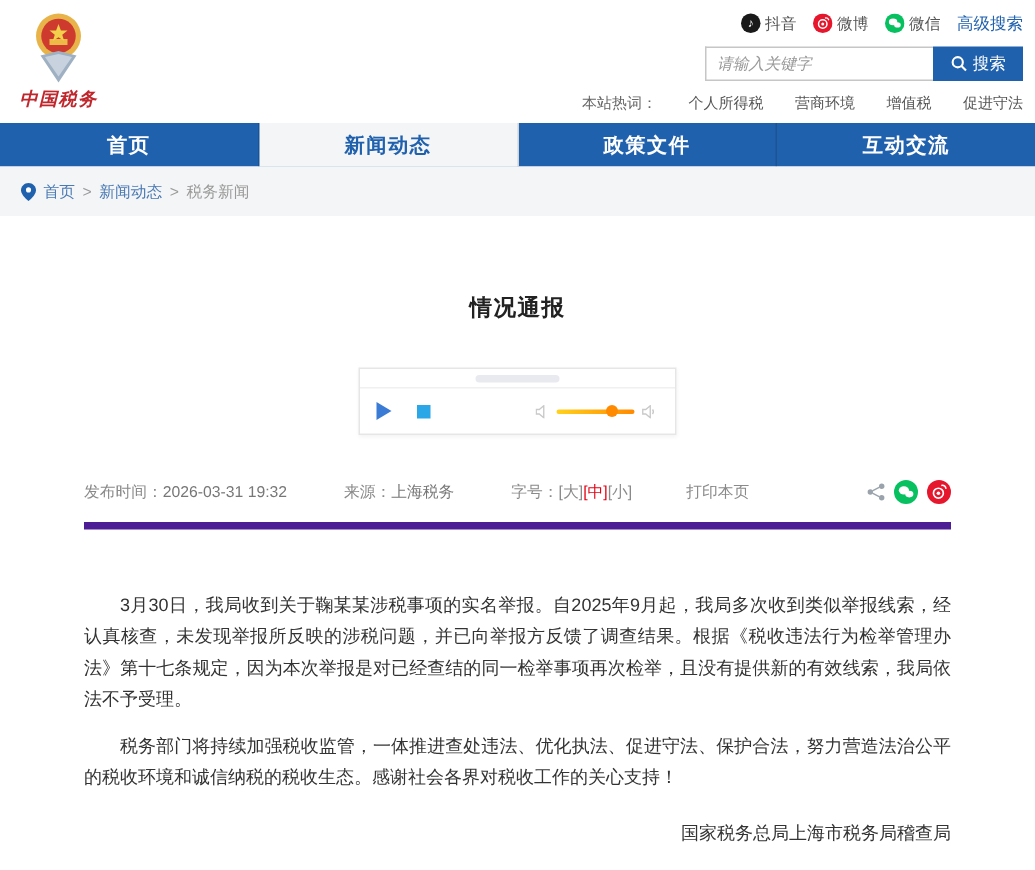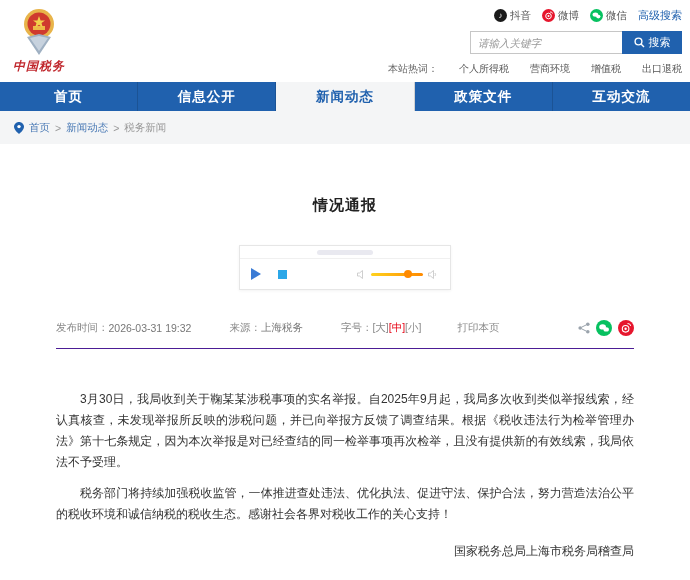--- a/index.html
+++ b/index.html
@@ -67,21 +67,21 @@
   .play-btn { width:0; height:0; border-top:6px solid transparent; border-bottom:6px solid transparent;
     border-left:10px solid #3a7bd5; cursor:pointer; }
   .stop-btn { width:9px; height:9px; background:#2ba7e8; margin-left:17px; cursor:pointer; }
   .vol-group { margin-left:auto; display:flex; align-items:center; gap:5px; }
   .vol-track { position:relative; width:52px; height:3px; border-radius:2px;
     background:linear-gradient(90deg,#ffd21e,#ff8a00); cursor:pointer; }
   .vol-knob { position:absolute; left:72%; top:50%; transform:translate(-50%,-50%);
     width:8px; height:8px; border-radius:50%; background:#ff8a00; }
 
   .meta-row { width:578px; margin:30px auto 0; display:flex; align-items:center;
-    font-size:10.5px; color:#8a8a8a; padding-bottom:12px; border-bottom:1px solid #4c1d95;
+    font-size:10.5px; color:#8a8a8a; padding-bottom:12px; border-bottom:5px solid #4c1d95;
     white-space:nowrap; }
   .meta-val { color:#777; }
   .meta-source { margin-left:38px; }
   .meta-fontsize { margin-left:38px; }
   .fs-opt { cursor:pointer; color:#8a8a8a; }
   .fs-opt.fs-active { color:#e60012; }
   .meta-print { margin-left:36px; cursor:pointer; color:#8a8a8a; }
   .share-group { margin-left:auto; display:flex; align-items:center; gap:6px; }
   .share-icon { cursor:pointer; display:inline-flex; }
 
@@ -141,28 +141,27 @@
         </svg>
         <span>搜索</span>
       </button>
     </div>
 
     <div class="hotwords-row">
       <span>本站热词：</span>
       <span class="hotword">个人所得税</span>
       <span class="hotword">营商环境</span>
       <span class="hotword">增值税</span>
-      <span class="hotword">出口退税</span>
+      <span class="hotword">促进守法</span>
     </div>
   </div>
 </div>
 
 <div class="nav">
   <div class="nav-item">首页</div>
-  <div class="nav-item">信息公开</div>
   <div class="nav-item active">新闻动态</div>
   <div class="nav-item">政策文件</div>
   <div class="nav-item">互动交流</div>
 </div>
 
 <div class="breadcrumb">
   <svg width="10" height="12" viewBox="0 0 10 12">
     <path d="M5 0 C7.8 0 10 2.2 10 4.8 C10 8.2 5 12 5 12 C5 12 0 8.2 0 4.8 C0 2.2 2.2 0 5 0 Z" fill="#2061ae"></path>
     <circle cx="5" cy="4.6" r="1.7" fill="#fff"></circle>
   </svg>

